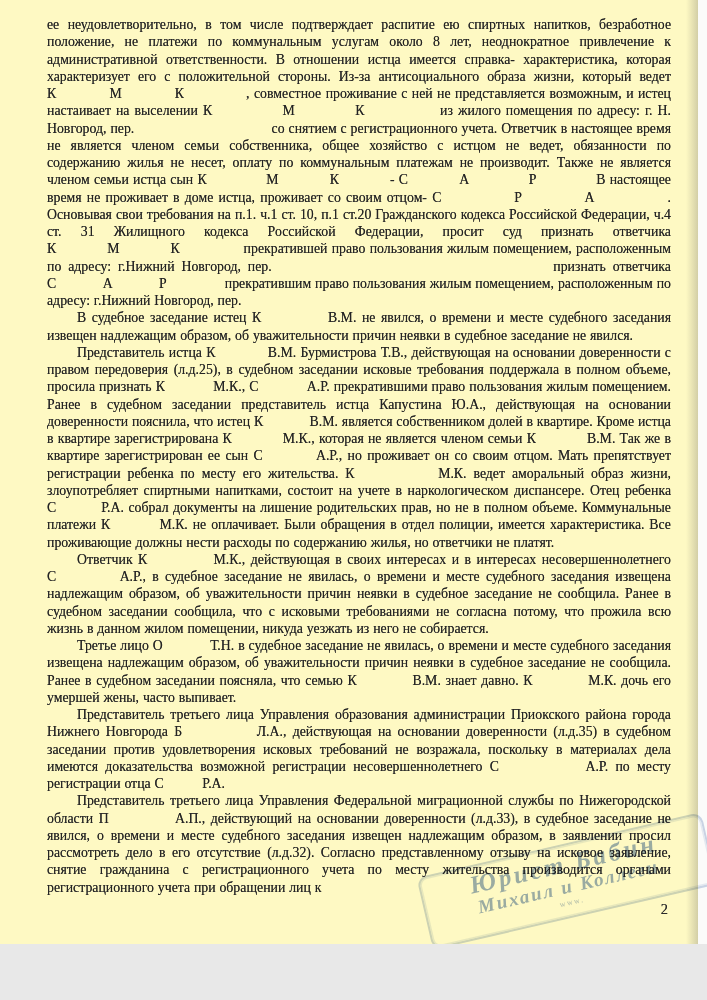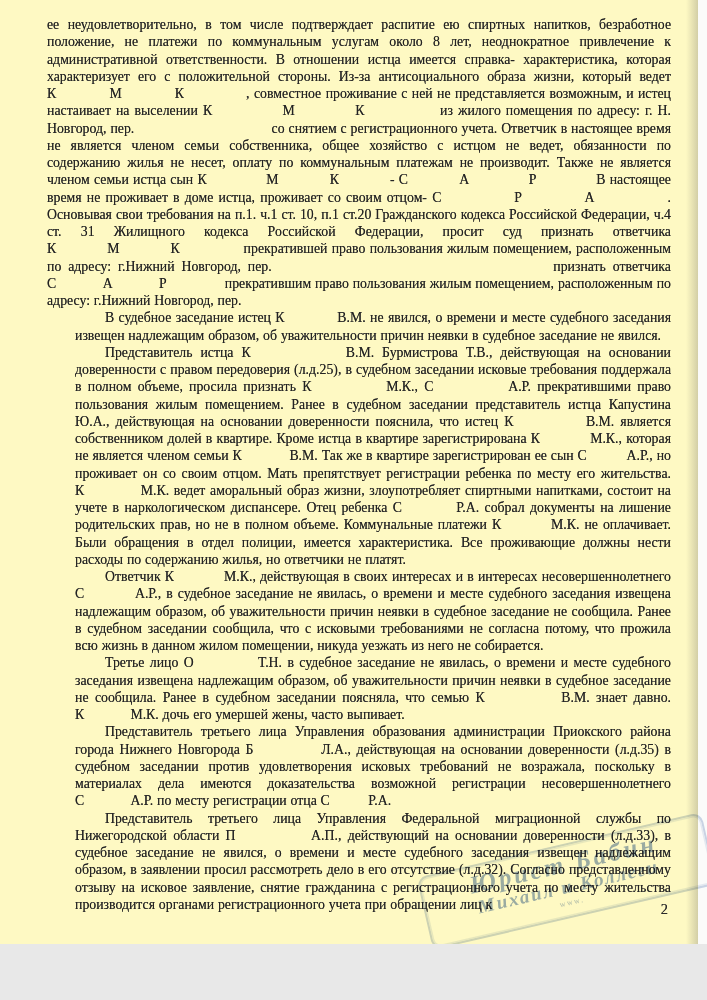--- a/index.html
+++ b/index.html
@@ -18,21 +18,21 @@
     background:#fbfbfa;
   }
   .content {
     position:absolute; left:47px; top:16px; width:624px;
     font-size:13.8px; line-height:17.25px; text-align:justify;
     color:#242424;
     text-shadow:0 0 0.6px rgba(45,45,45,0.75);
     word-spacing:0.4px;
   }
   .content p { margin:0; }
-  .content p.indent { text-indent:30px;margin-left:28px; }
+  .content p.indent { text-indent:30px; }
   .stamp {
     position:absolute; left:421px; top:844px; width:276px;
     padding:5px 6px 7px;
     transform:rotate(-13deg);
     color:#7490c2;
     border:2px solid rgba(116,144,194,0.50);
     border-radius:10px;
     box-shadow:inset 0 0 0 1.5px rgba(116,144,194,0.22);
     text-align:center;
     opacity:0.72;

